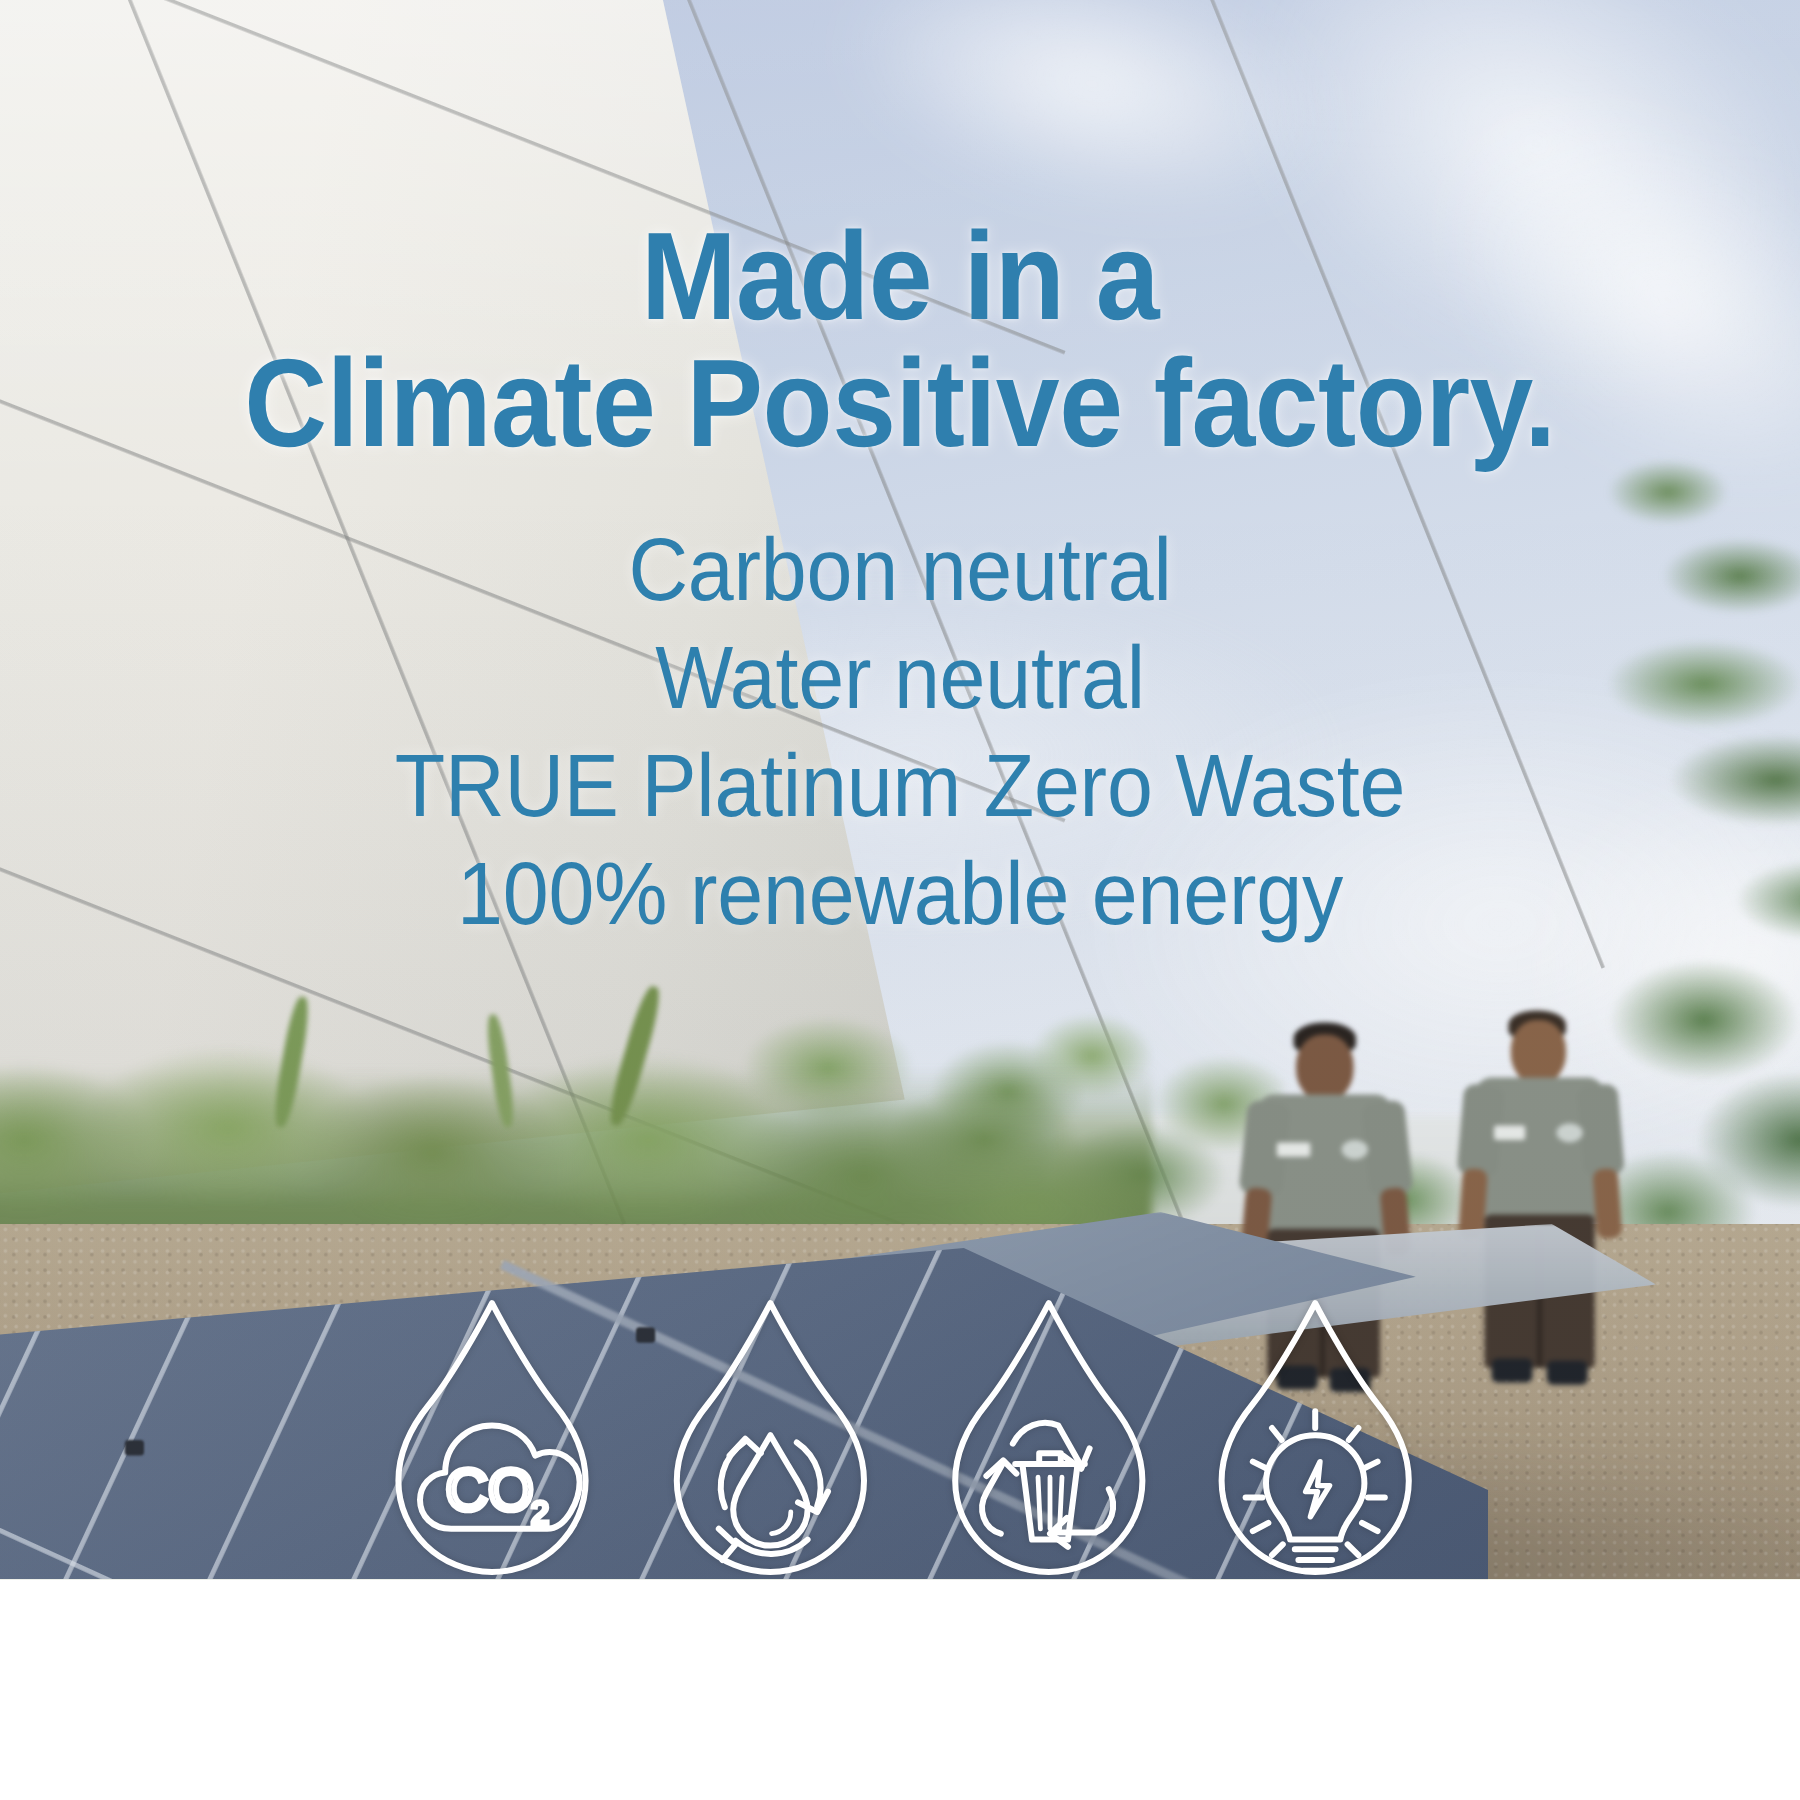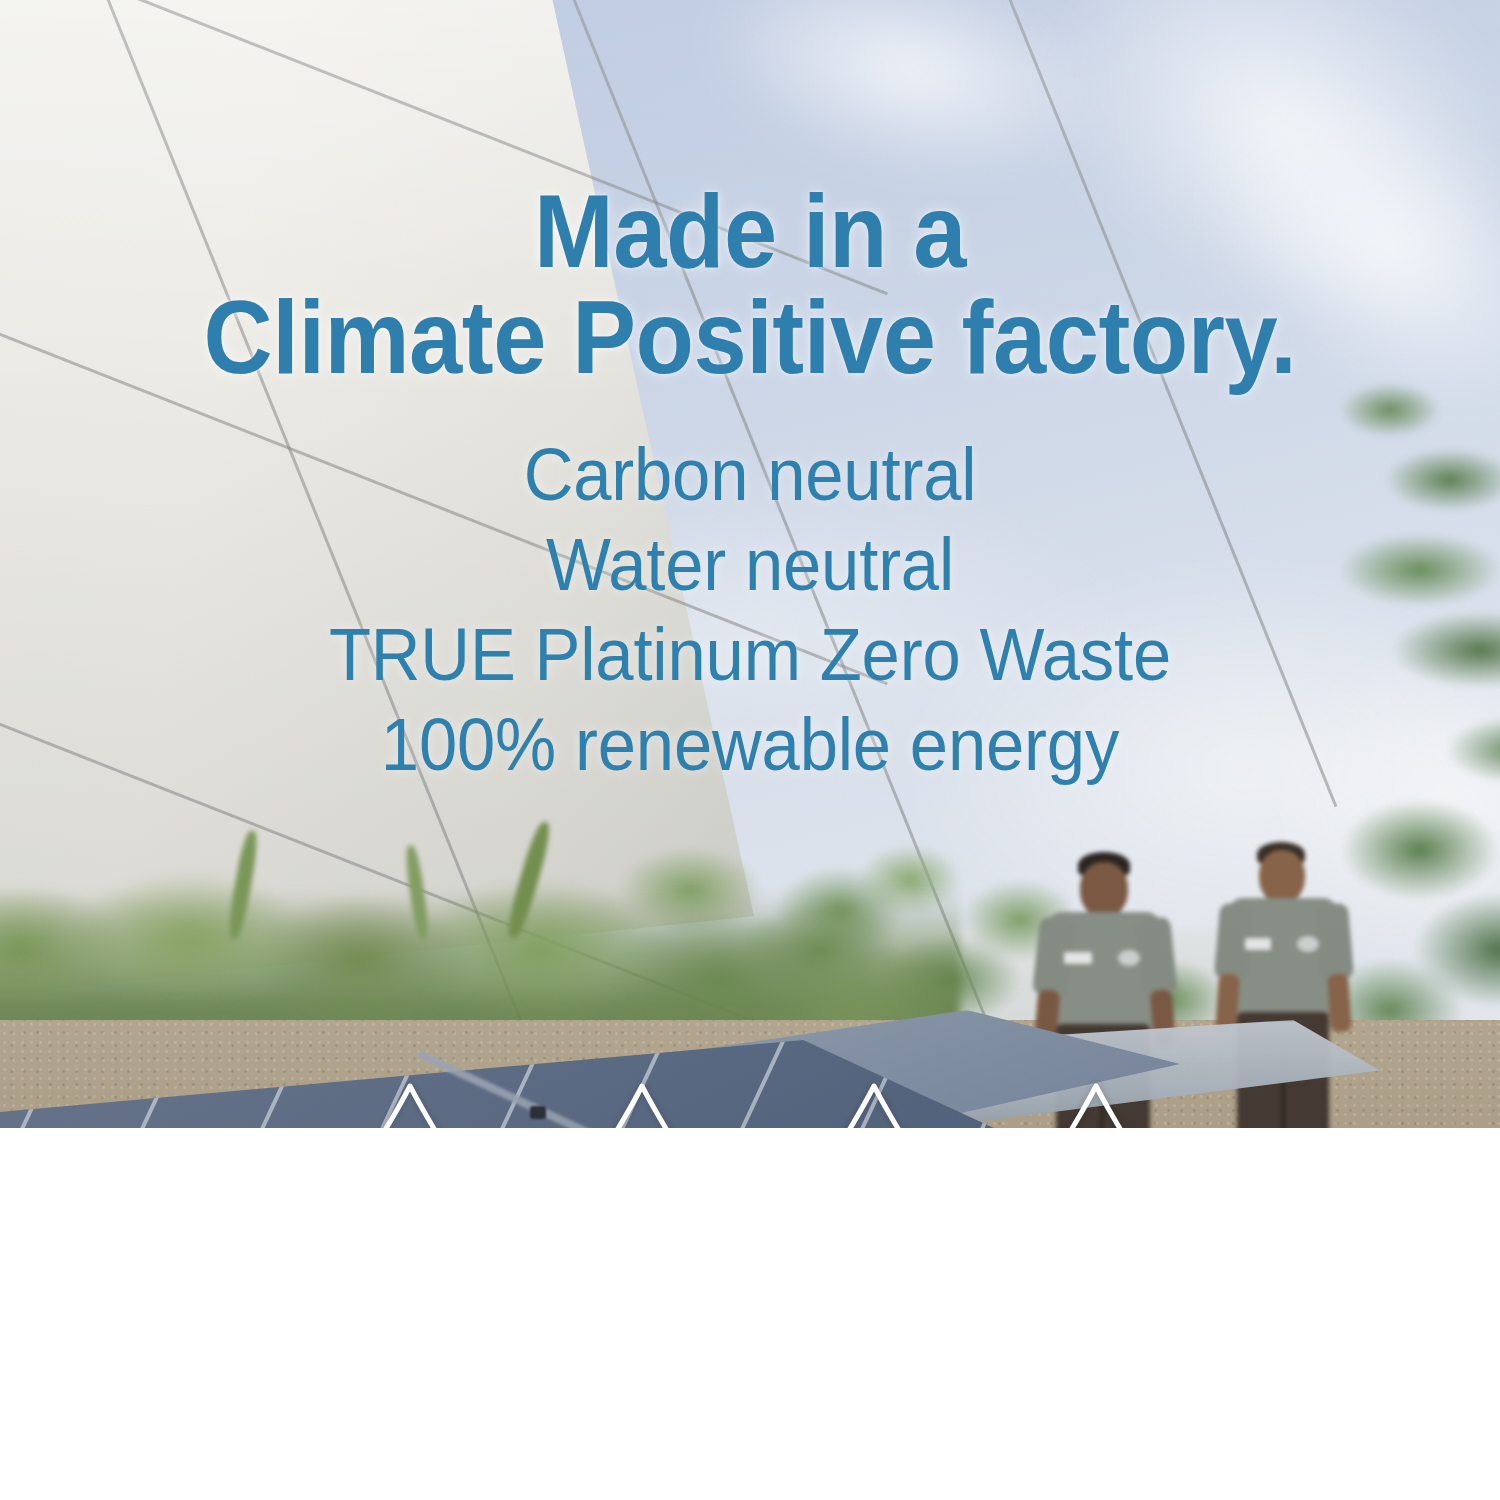--- a/index.html
+++ b/index.html
@@ -1,20 +1,20 @@
 <!DOCTYPE html>
 <html><head>
 <meta charset="utf-8">
 <style>
   html,body{margin:0;padding:0;background:#fff;}
   body{font-family:"Liberation Sans", sans-serif;}
 
   #stage{
     position:relative;
-    width:1500px;height:1128px;
+    width:1500px;height:1316px;
     overflow:hidden;
     background:#bef264;
   }
 
   
   .photo{position:absolute;inset:0;overflow:hidden;}
 
   
   .sky{
     position:absolute;left:0;top:0;width:1500px;height:1120px;

